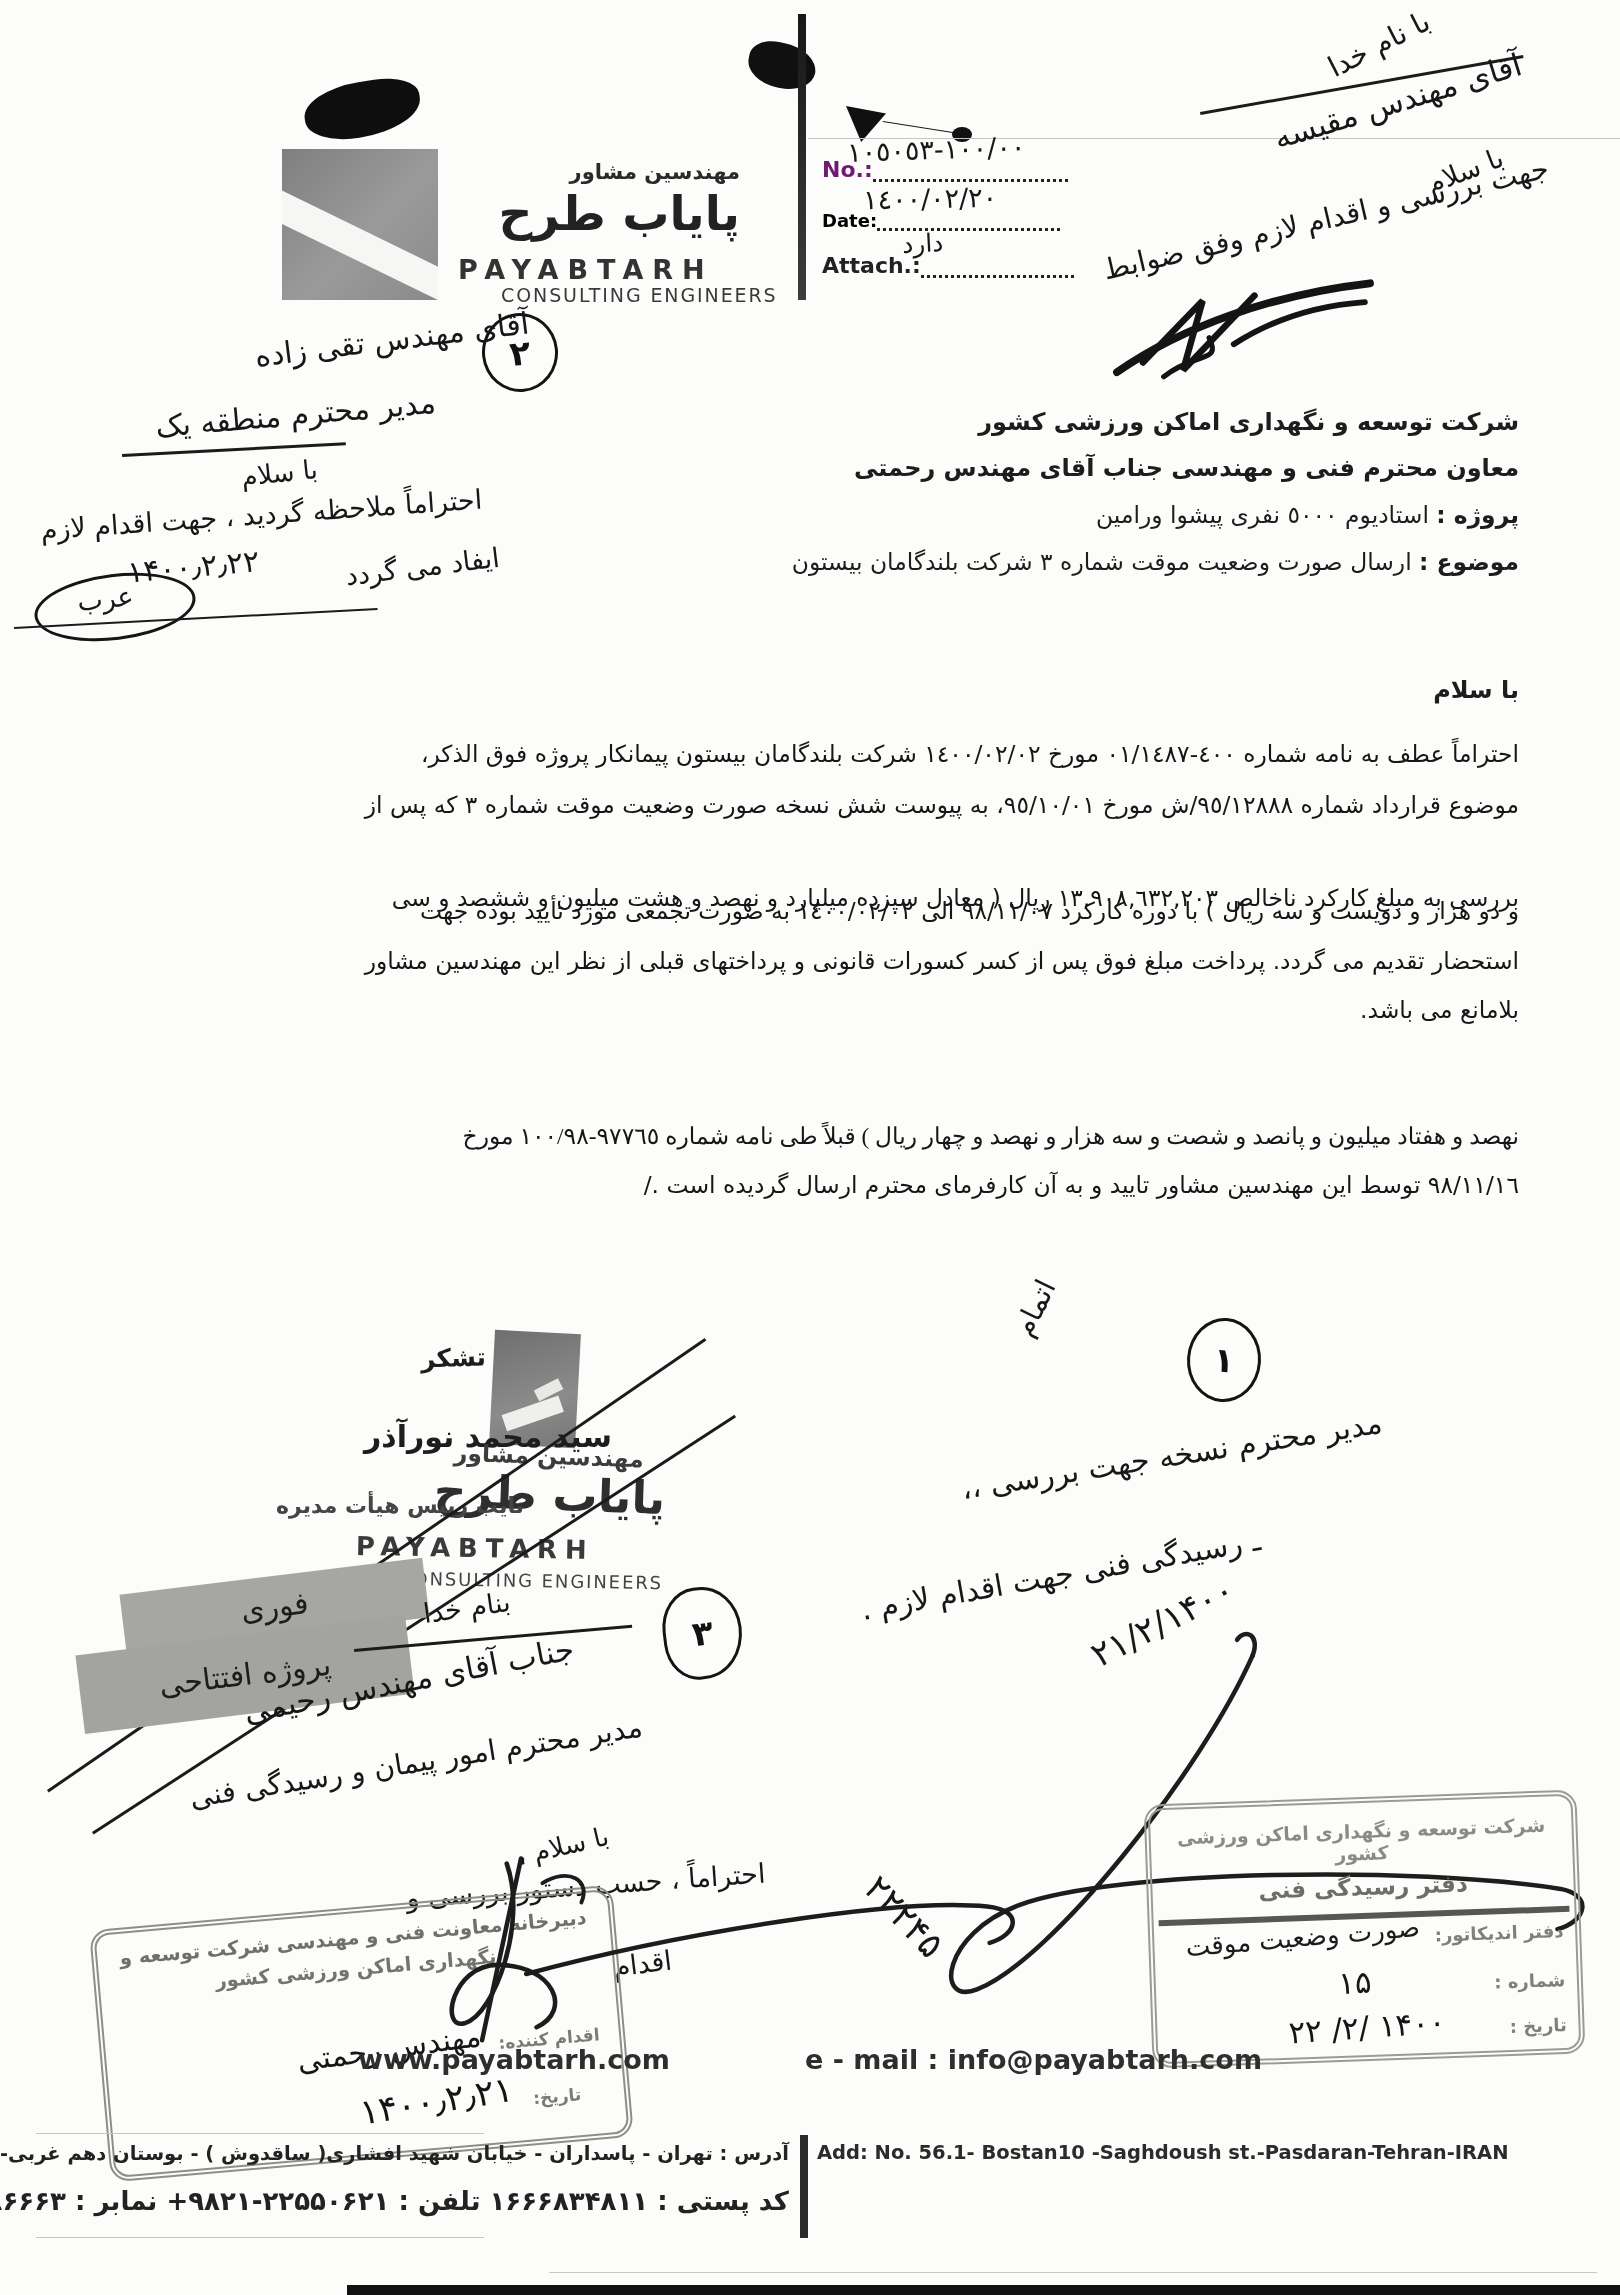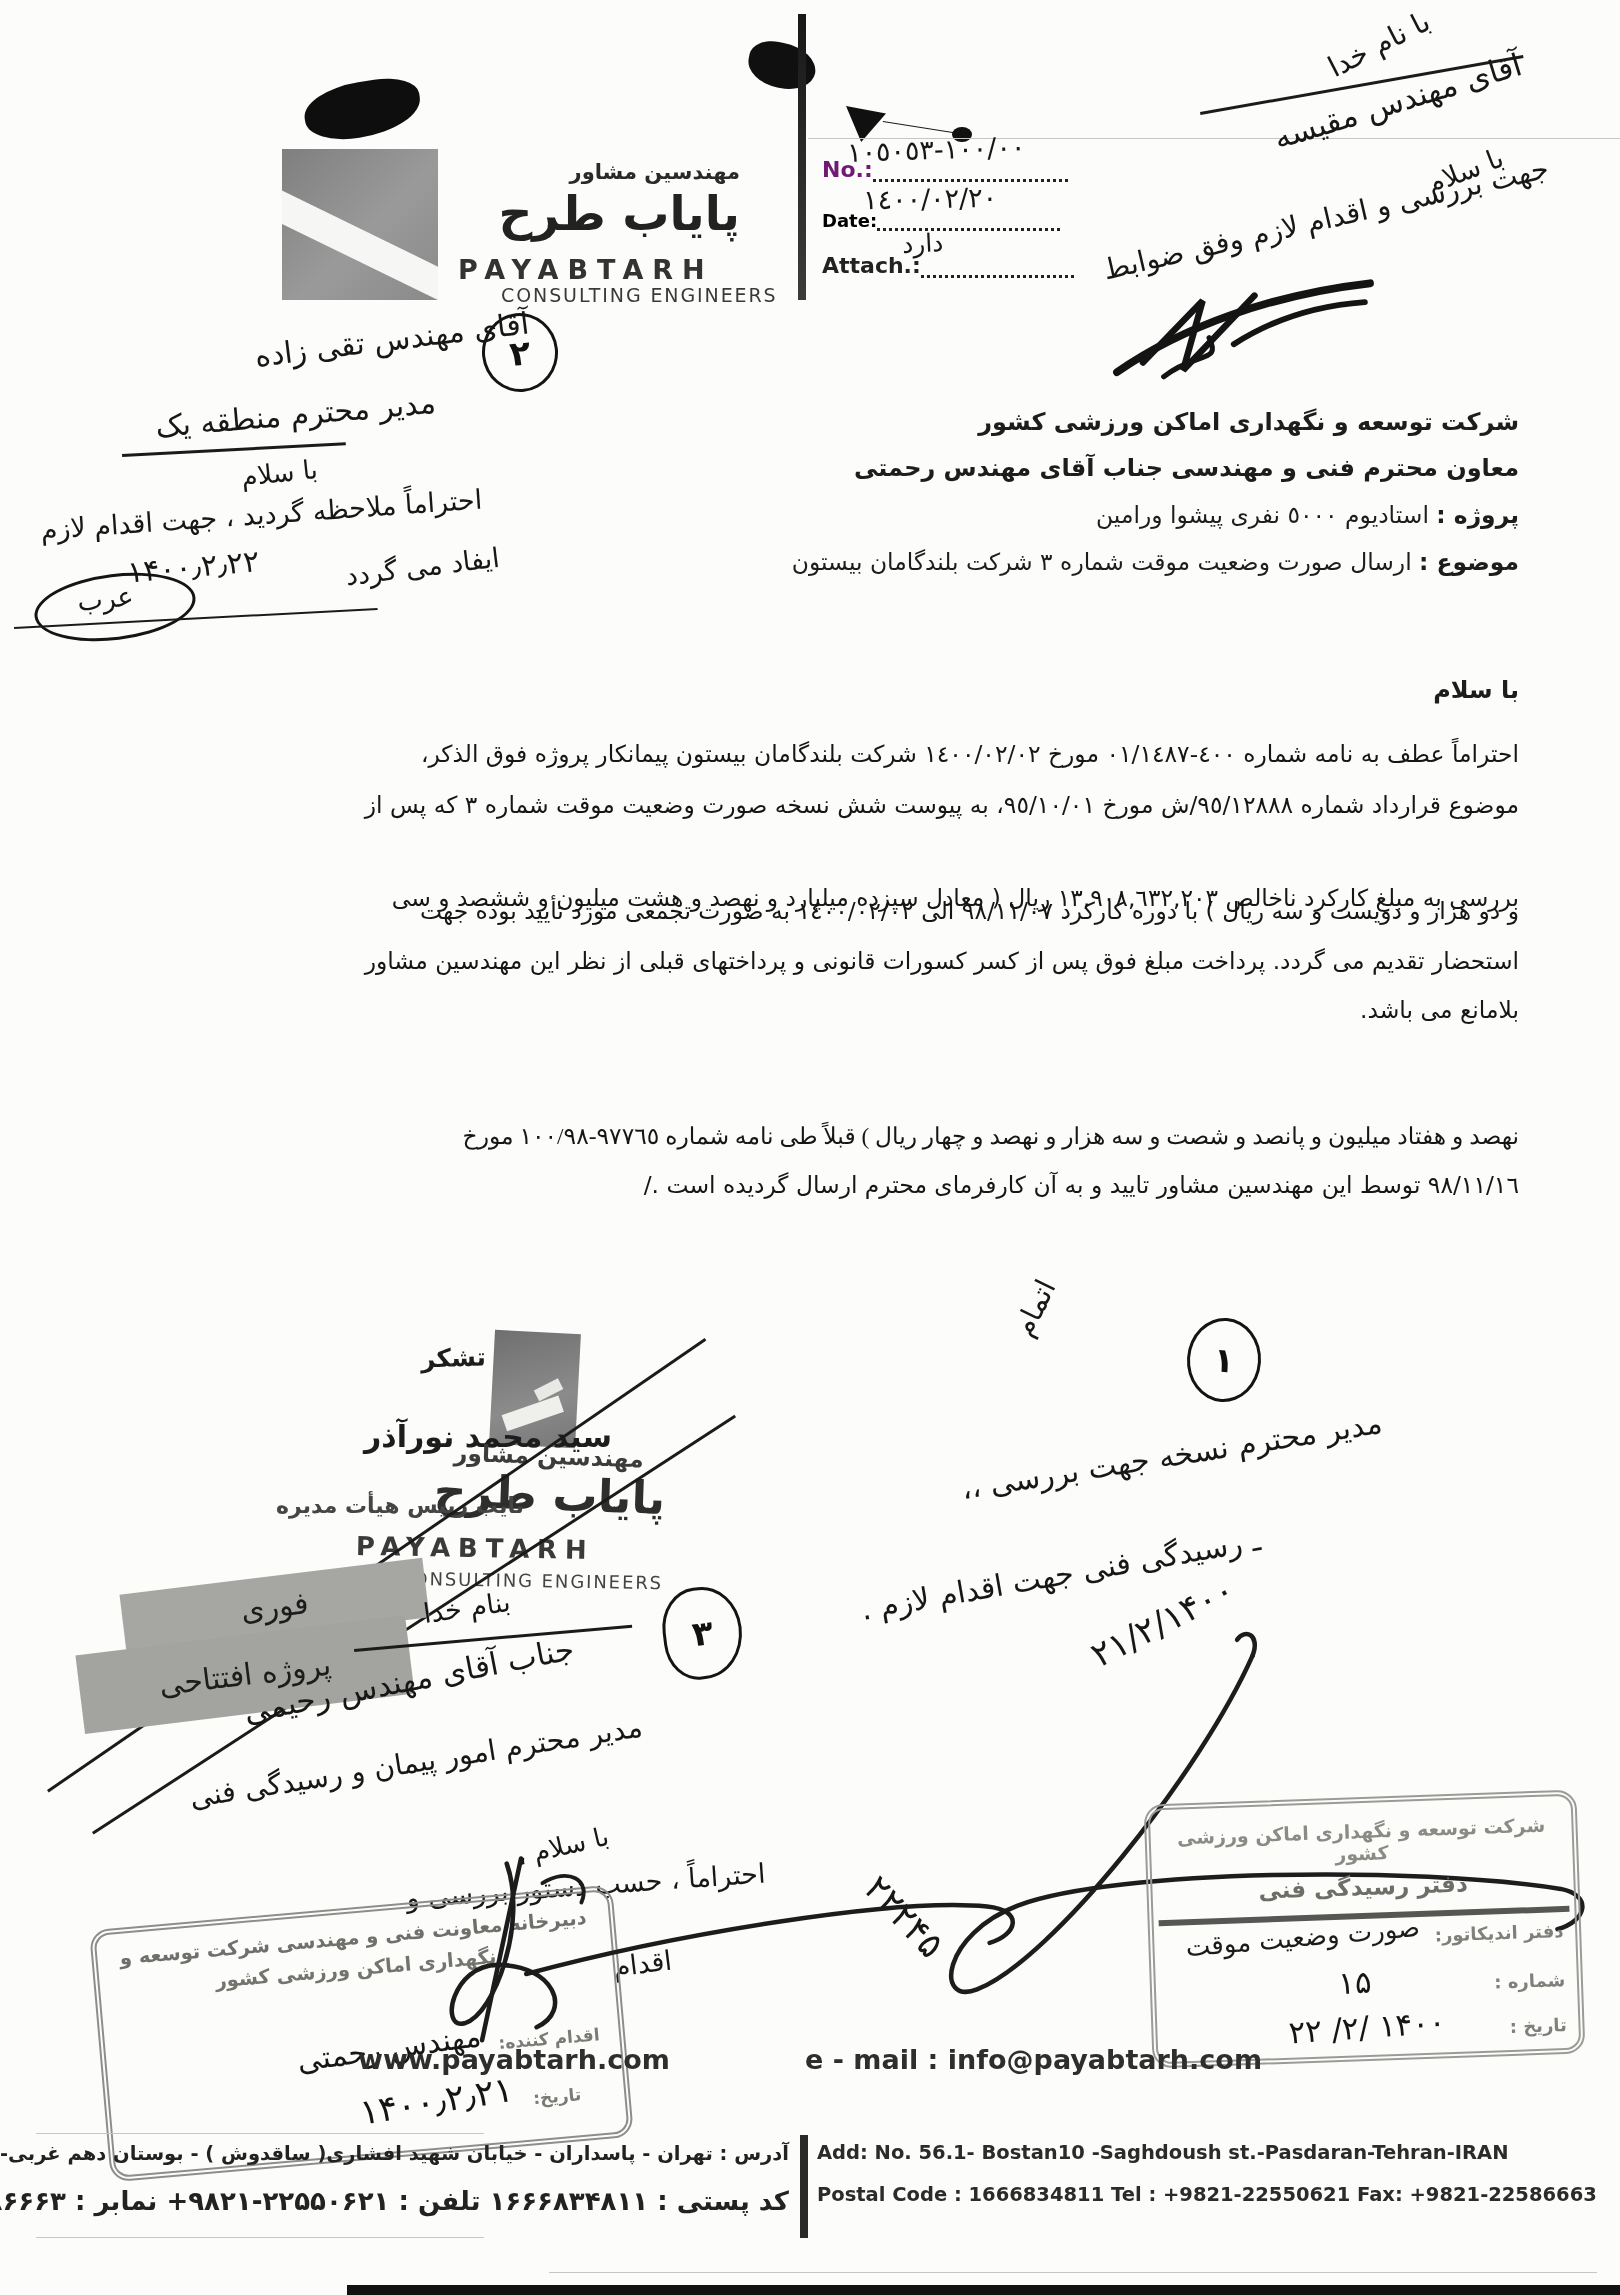--- a/index.html
+++ b/index.html
@@ -191,19 +191,18 @@
   </div>
 
   <div class="abs typed nw" style="left:358px;top:2044px;font-size:27px;font-weight:bold;color:#2e2e2e;">www.payabtarh.com</div>
   <div class="abs typed nw" style="left:805px;top:2044px;font-size:27px;font-weight:bold;color:#2e2e2e;">e - mail : info@payabtarh.com</div>
 
   <div class="ln faint" style="left:36px;top:2133px;width:448px;"></div>
   <div class="abs rtl typed nw" style="right:832px;top:2142px;font-size:19.5px;font-weight:bold;color:#222;">آدرس : تهران - پاسداران - خیابان شهید افشاری( ساقدوش ) - بوستان دهم غربی- پلاک ۵۶/۱</div>
   <div class="abs rtl typed nw" style="right:832px;top:2186px;font-size:26px;font-weight:bold;color:#222;">کد پستی : ۱۶۶۶۸۳۴۸۱۱      تلفن : ۲۲۵۵۰۶۲۱-۹۸۲۱+      نمابر : ۲۲۵۸۶۶۶۳-۹۸۲۱+</div>
   <div class="abs" style="left:800px;top:2135px;width:7.8px;height:103px;background:#2a2a2a;"></div>
   <div class="abs typed nw" style="left:817px;top:2141px;font-size:19.5px;font-weight:bold;color:#2b2b2b;">Add:  No. 56.1- Bostan10 -Saghdoush st.-Pasdaran-Tehran-IRAN</div>
-  <div class="abs typed nw" style="left:817px;top:2183px;font-size:19.5px;font-weight:bold;color:#2b2b2b;">Postal Code : 1666834811     Tel : +9821-22550621    Fax: +9821-22586663</div>
   <div class="ln faint" style="left:36px;top:2237px;width:448px;"></div>
   <div class="ln faint" style="left:549px;top:2272px;width:1048px;"></div>
   <div class="abs" style="left:347px;top:2285px;width:1274px;height:10.4px;background:#121212;"></div>
 
 </div>
 
 
 </body></html>

